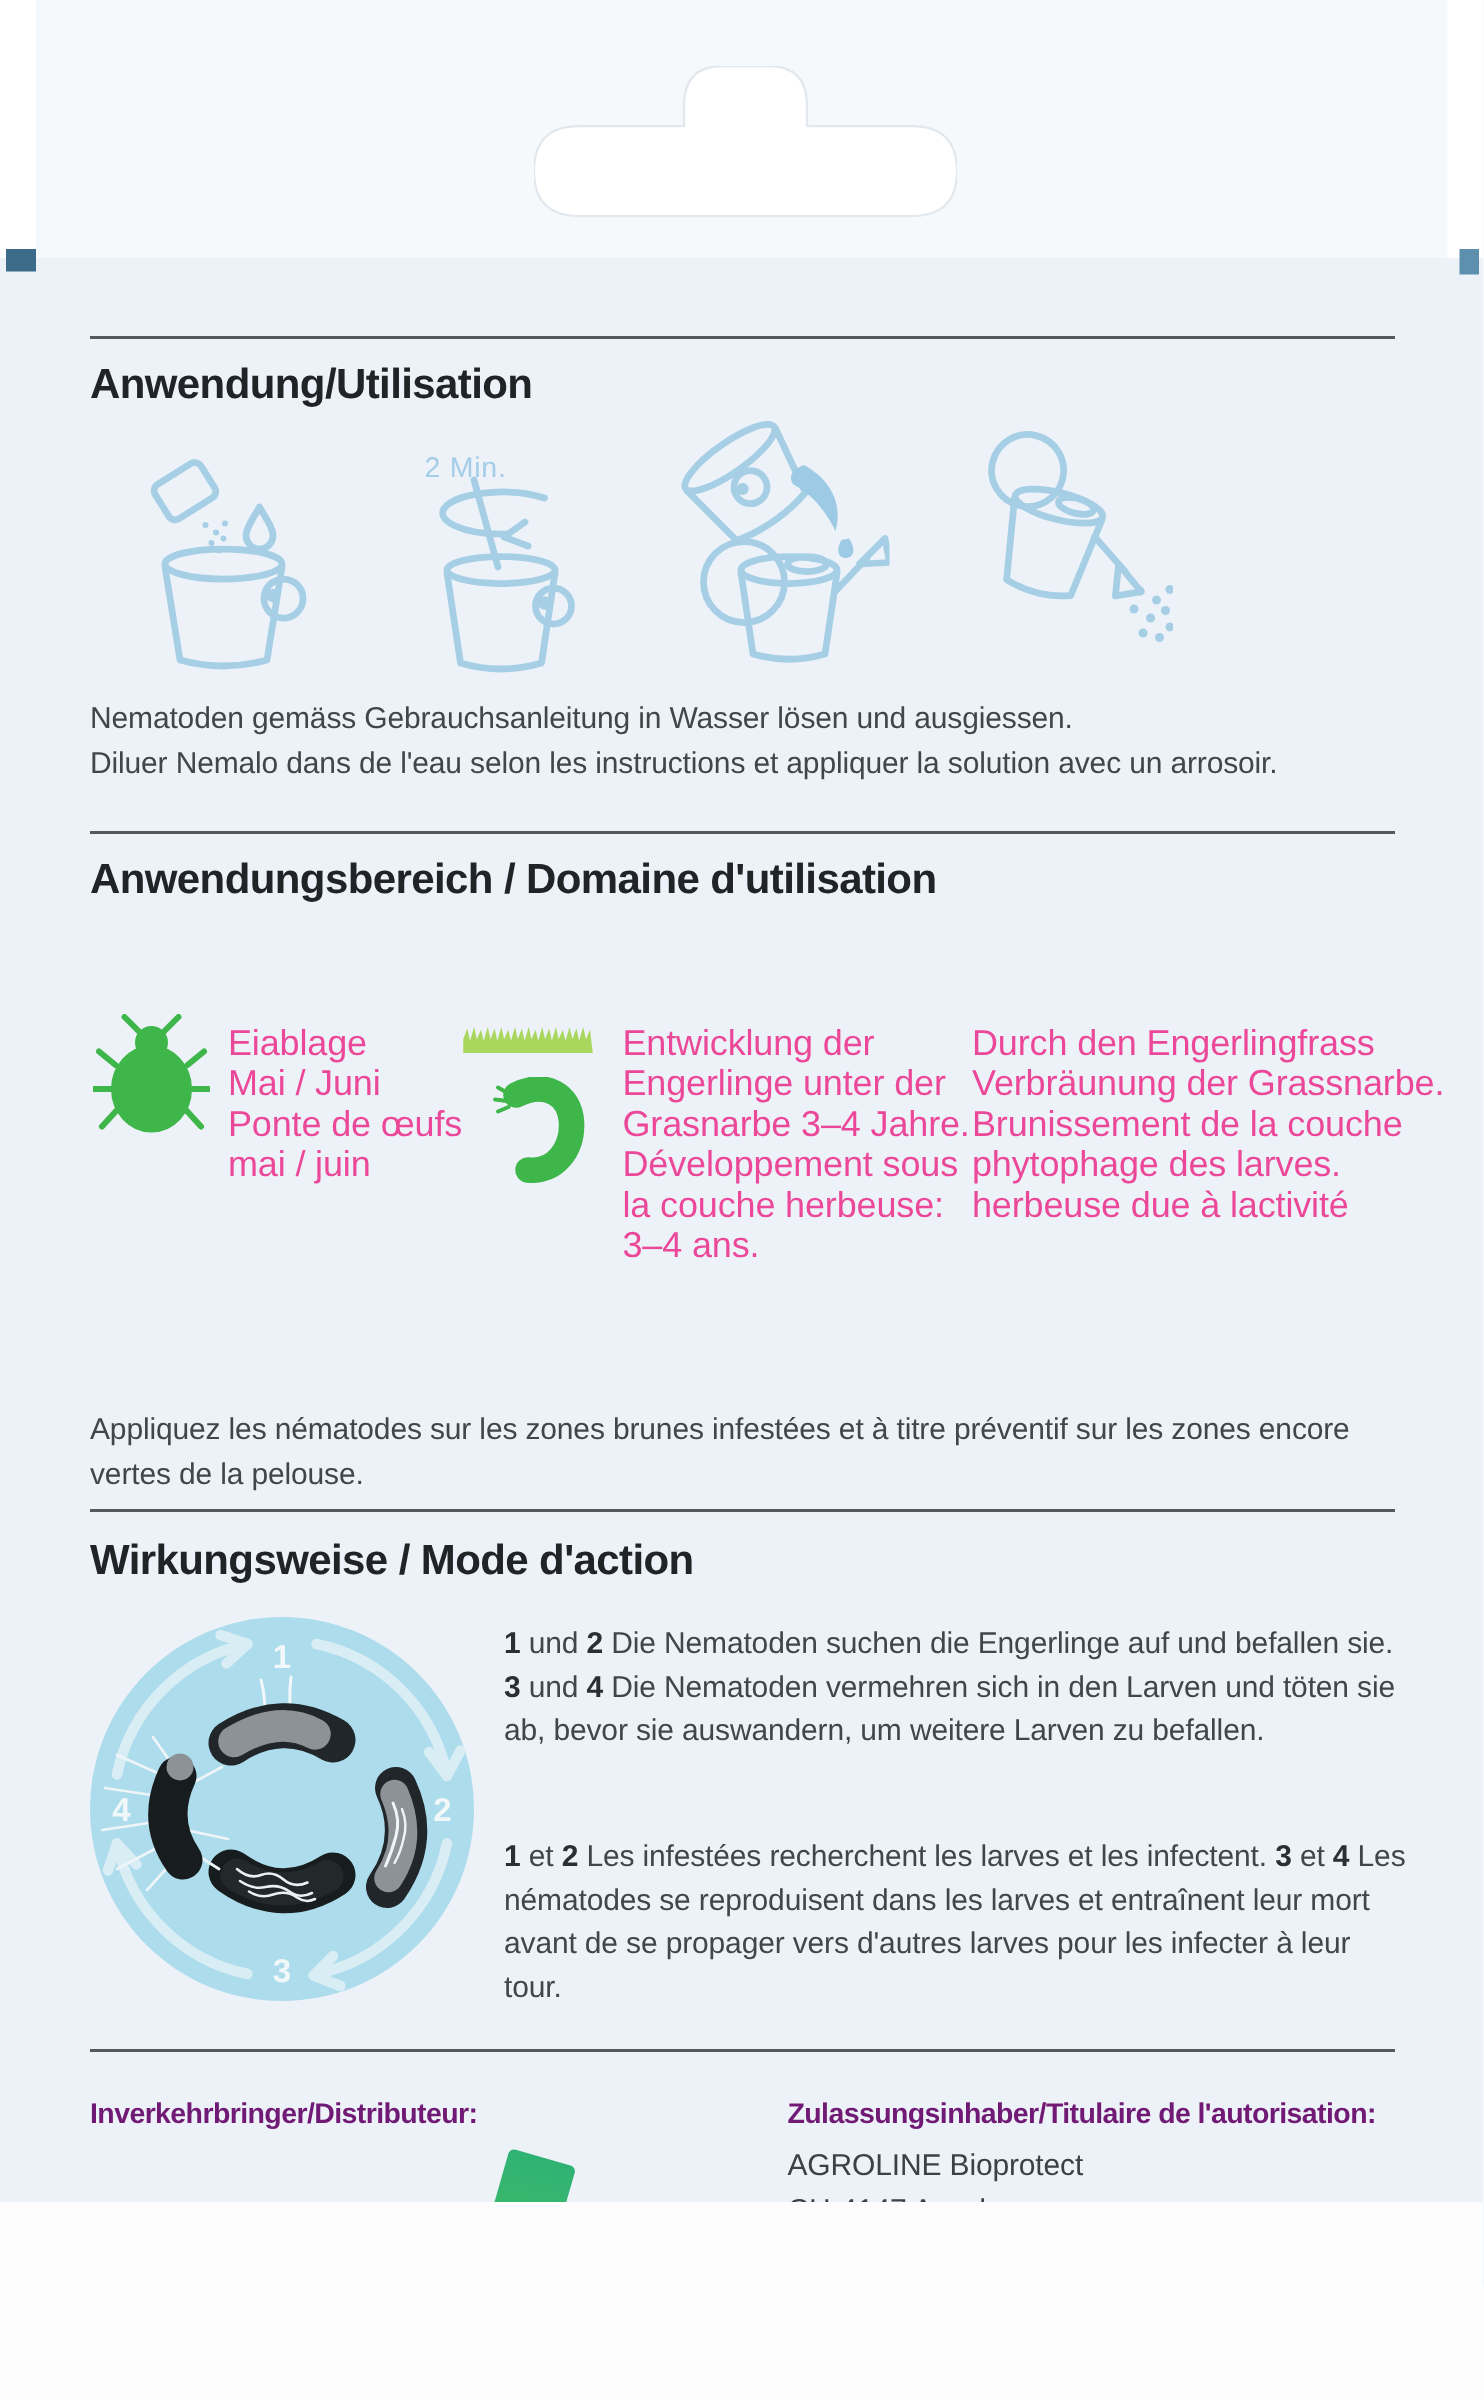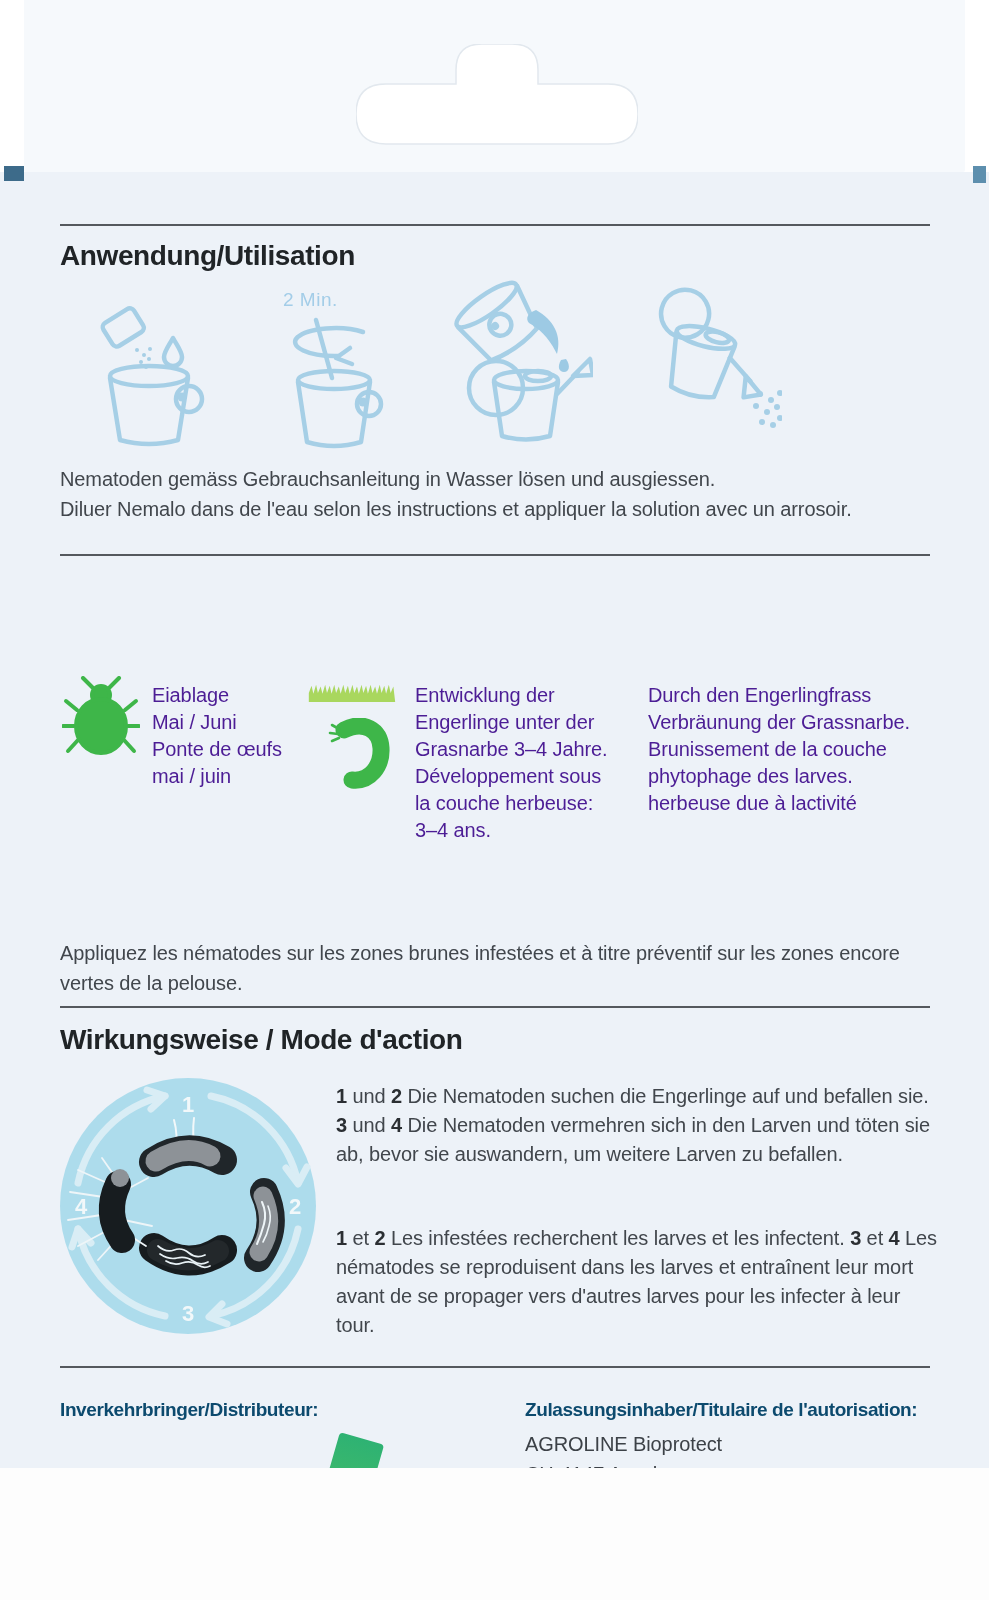--- a/index.html
+++ b/index.html
@@ -11,26 +11,26 @@
             background:#edf2f8;}
   .edge-tick{position:absolute;background:#3d6b8a;}
   .edge-tick.left{left:4px;top:166px;width:20px;height:15px;}
   .edge-tick.right{left:973px;top:166px;width:13px;height:17px;background:#5d8fae;}
   .bottom-edge{position:absolute;left:0;top:1584px;width:989px;height:16px;
                background:linear-gradient(180deg,#e3e8ee 0%,#c3c9d0 45%,#9aa0a8 75%,#b9bfc6 100%);}
   .hr{position:absolute;left:60px;width:870px;height:2px;background:#55595e;}
   .hd{position:absolute;left:60px;font-weight:700;font-size:28px;line-height:32px;
       color:#202427;letter-spacing:-0.4px;}
   .bd{position:absolute;font-size:20px;line-height:30px;color:#41464c;letter-spacing:-0.1px;}
-  .colln{position:absolute;font-size:20px;line-height:27px;color:#4c1d95;letter-spacing:-0.1px;}
-  .stir-label{position:absolute;left:283px;top:289px;font-size:19px;color:#a3cde8;letter-spacing:0.5px;}
+  .colln{position:absolute;font-size:24px;line-height:27px;color:#ec4899;letter-spacing:-0.1px;}
+  .stir-label{position:absolute;left:283px;top:302px;font-size:19px;color:#a3cde8;letter-spacing:0.5px;}
   .icon{position:absolute;}
   b{font-weight:700;color:#2b2f33;}
   .ftitle{position:absolute;font-weight:700;font-size:19px;line-height:28px;
-          color:#0c4a6e;letter-spacing:-0.4px;}
+          color:#701a75;letter-spacing:-0.4px;}
   .fline{font-size:20px;line-height:29.5px;color:#3c4147;letter-spacing:-0.1px;}
   .flines{position:absolute;}
   .landi-band{position:absolute;left:322px;top:1436px;width:46px;height:124px;
       transform:rotate(16deg);border-radius:4px;
       background:linear-gradient(180deg,#2eb273 0%,#3cb86c 38%,#a8d65c 52%,#f4e04e 64%,#f7e64f 100%);}
   .landi-word{position:absolute;left:266px;top:1478px;font-weight:700;font-size:57px;
       color:#1fa96e;letter-spacing:-1px;}
 </style>
 </head>
 <body>
@@ -115,20 +115,21 @@
       <circle cx="150" cy="136" r="3"></circle>
         <circle cx="161" cy="139" r="3"></circle>
         <circle cx="168" cy="132" r="3"></circle>
     </g>
   </svg>
 
   <div class="bd" style="left:60px;top:464px;width:880px">Nematoden gemäss Gebrauchsanleitung in Wasser lösen und ausgiessen.</div>
   <div class="bd" style="left:60px;top:494px;width:880px">Diluer Nemalo dans de l'eau selon les instructions et appliquer la solution avec un arrosoir.</div>
 
   <div class="hr" style="top:554px"></div>
+  <div class="hd" style="top:570px">Anwendungsbereich / Domaine d'utilisation</div>
 
   <svg class="icon" style="left:62px;top:676px" width="78" height="84" viewBox="0 0 78 84" fill="#3eb649" stroke="#3eb649" stroke-width="4" stroke-linecap="round">
     <path d="M32,13 L21,2" fill="none"></path>
       <path d="M46,13 L57,2" fill="none"></path>
     <path d="M15,34 L4,25" fill="none"></path>
       <path d="M12,50 L1,50" fill="none"></path>
       <path d="M16,64 L6,75" fill="none"></path>
     <path d="M63,34 L74,25" fill="none"></path>
       <path d="M66,50 L77,50" fill="none"></path>
       <path d="M62,64 L72,75" fill="none"></path>

